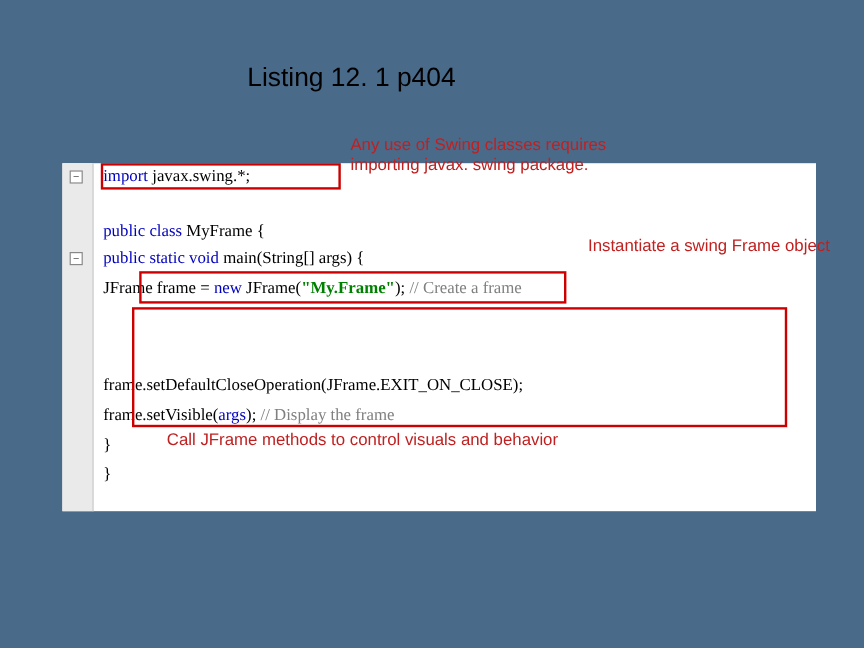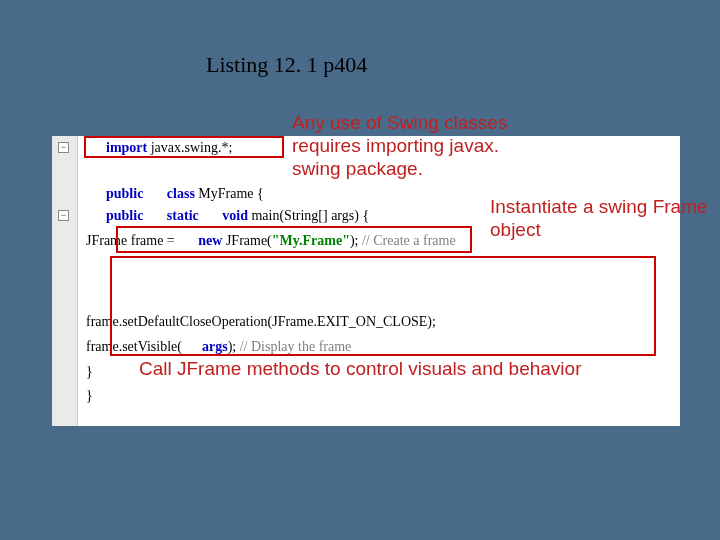--- a/index.html
+++ b/index.html
@@ -10,21 +10,21 @@
     font-family: Arial, sans-serif;
     position: relative;
     overflow: hidden;
   }
   .slide-title {
     position: absolute;
     top: 52px;
     left: 206px;
     color: #000;
     font-size: 22px;
-    font-family: Liberation Serif, serif;
+    font-family: Liberation Sans, sans-serif;
   }
   .code-panel {
     position: absolute;
     top: 136px;
     left: 52px;
     width: 628px;
     height: 290px;
     background: #fff;
   }
   .gutter {
@@ -49,35 +49,35 @@
     color: #555;
   }
   .code-line {
     position: absolute;
     left: 34px;
     font-family: Georgia, "Times New Roman", serif;
     font-size: 14px;
     white-space: nowrap;
     color: #000;
   }
-  .k { color: #0000c0; font-weight: bold; padding-left: 20px; }
+  .k { color: #0000c0; font-weight: normal; }
   .s { color: #008000; font-weight: bold; }
   .c { color: #808080; }
   .n { color: #000; }
   .bold { font-weight: normal; }
   .redbox {
     position: absolute;
     border: 2px solid #cc0000;
     background: transparent;
   }
   .annot {
     position: absolute;
     color: #c02020;
     font-family: Verdana, Arial, sans-serif;
-    font-size: 19px;
+    font-size: 14px;
     line-height: 1.2;
   }
 </style>
 </head>
 <body>
 
 <div class="slide-title">Listing 12. 1 p404</div>
 
 <div class="code-panel">
   <div class="gutter">

